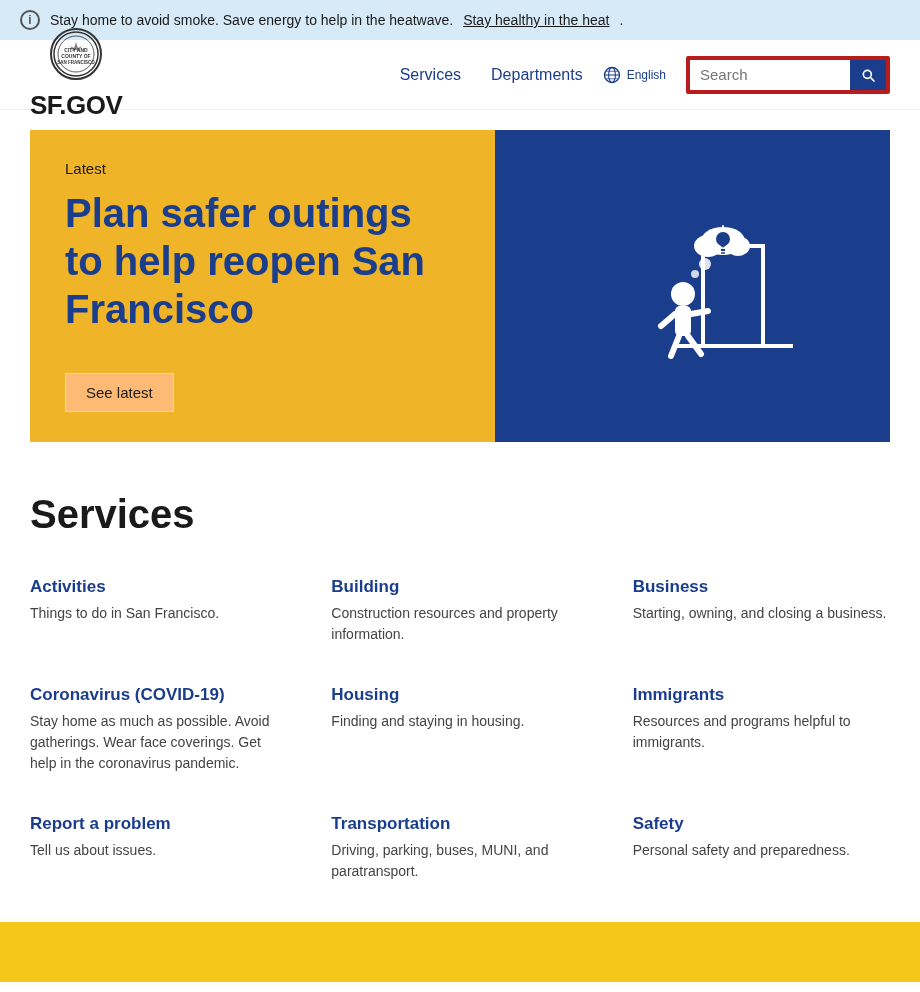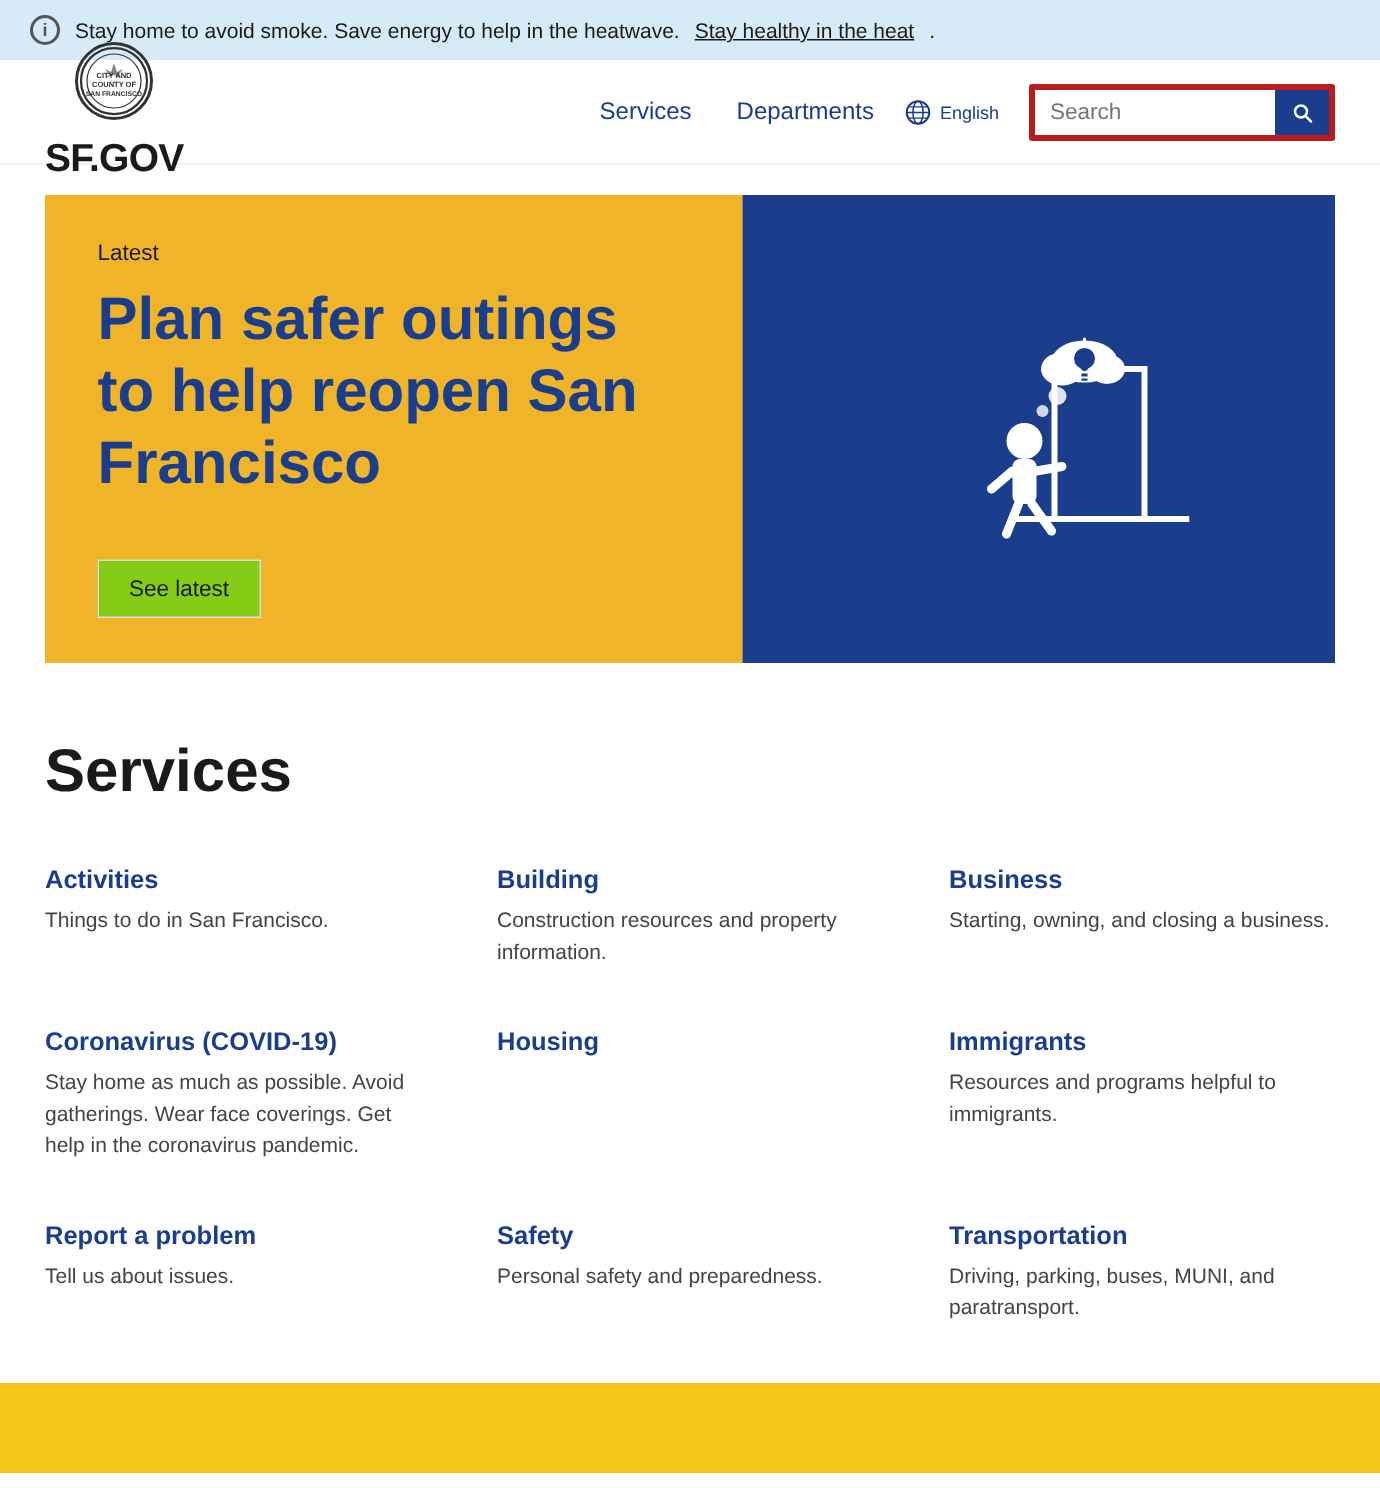--- a/index.html
+++ b/index.html
@@ -117,21 +117,21 @@
     }
     .hero-title {
       font-size: 40px;
       font-weight: 800;
       color: #1a3d8c;
       line-height: 1.2;
       margin-bottom: 40px;
     }
     .hero-btn {
       display: inline-block;
-      background: #84cc16;
+      background: #fdba74;
       color: #1a1a1a;
       font-size: 15px;
       font-weight: 500;
       padding: 10px 20px;
       border: 1px solid #ddd;
       cursor: pointer;
       text-decoration: none;
       width: fit-content;
     }
     .hero-right {
@@ -295,33 +295,34 @@
       <div class="service-item">
         <a href="#">Business</a>
         <p>Starting, owning, and closing a business.</p>
       </div>
       <div class="service-item">
         <a href="#">Coronavirus (COVID-19)</a>
         <p>Stay home as much as possible. Avoid gatherings. Wear face coverings. Get help in the coronavirus pandemic.</p>
       </div>
       <div class="service-item">
         <a href="#">Housing</a>
+        <p>Finding and staying in housing.</p>
       </div>
       <div class="service-item">
         <a href="#">Immigrants</a>
         <p>Resources and programs helpful to immigrants.</p>
       </div>
       <div class="service-item">
         <a href="#">Report a problem</a>
         <p>Tell us about issues.</p>
       </div>
       <div class="service-item">
+        <a href="#">Transportation</a>
+        <p>Driving, parking, buses, MUNI, and paratransport.</p>
+      </div>
+      <div class="service-item">
         <a href="#">Safety</a>
         <p>Personal safety and preparedness.</p>
       </div>
-      <div class="service-item">
-        <a href="#">Transportation</a>
-        <p>Driving, parking, buses, MUNI, and paratransport.</p>
-      </div>
     </div>
 </section>
 
 <div class="page-bottom"></div>
 
 </body></html>

